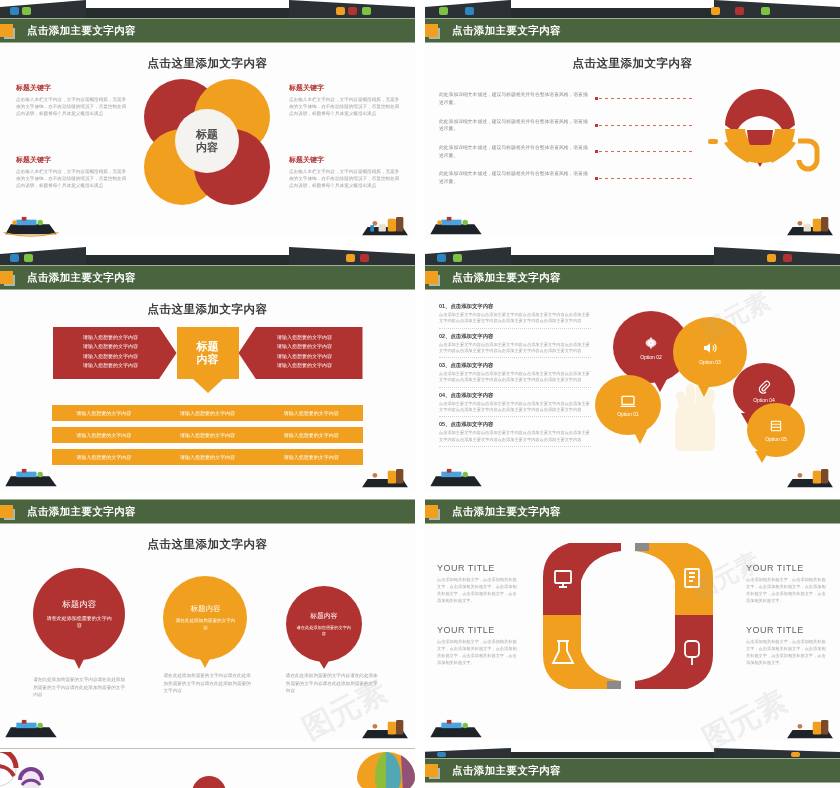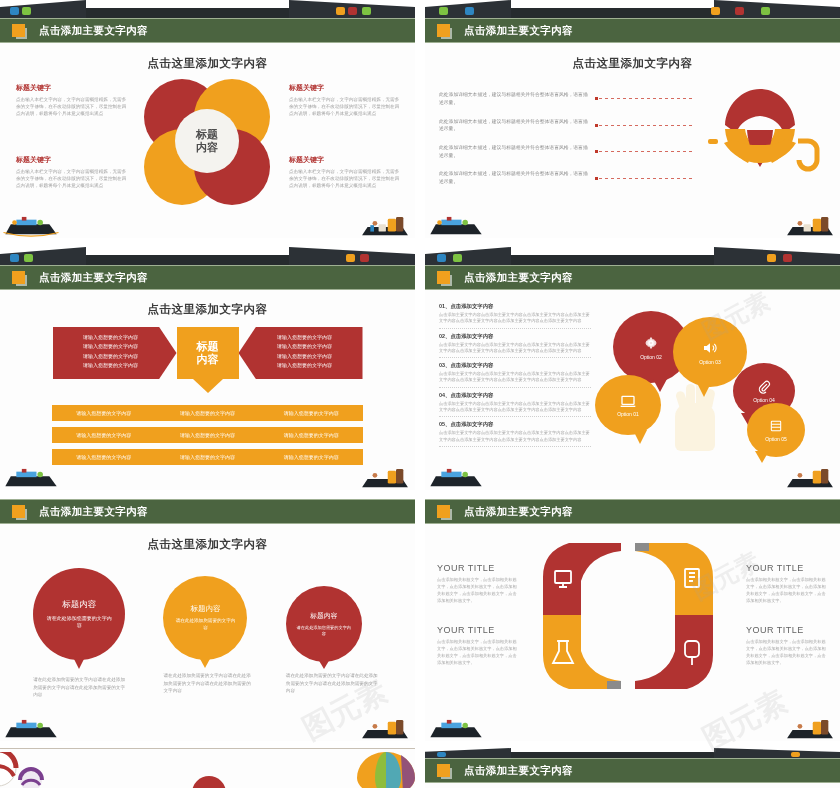--- a/index.html
+++ b/index.html
@@ -46,21 +46,21 @@
   }
 
   
   .titlebar {
     position: absolute; left: 0; right: 0;
     height: 25px;
     background: #4b6440;
     border-top: 1px solid #9fb093;
     border-bottom: 1px solid #9fb093;
     display: flex; align-items: center;
-    padding-left: 12px;
+    padding-left: 0;
   }
   .titlebar .sq-icon {
     position: relative; width: 13px; height: 13px; flex: none;
     background: #f0a01e;
     box-shadow: 3px 3px 0 -1px rgba(255,255,255,0.55);
   }
   .titlebar .sq-icon:before{
     content:""; position:absolute; left:-3px; top:-3px;
     width:13px;height:13px;background:#e8941a; z-index:-1;
   }

